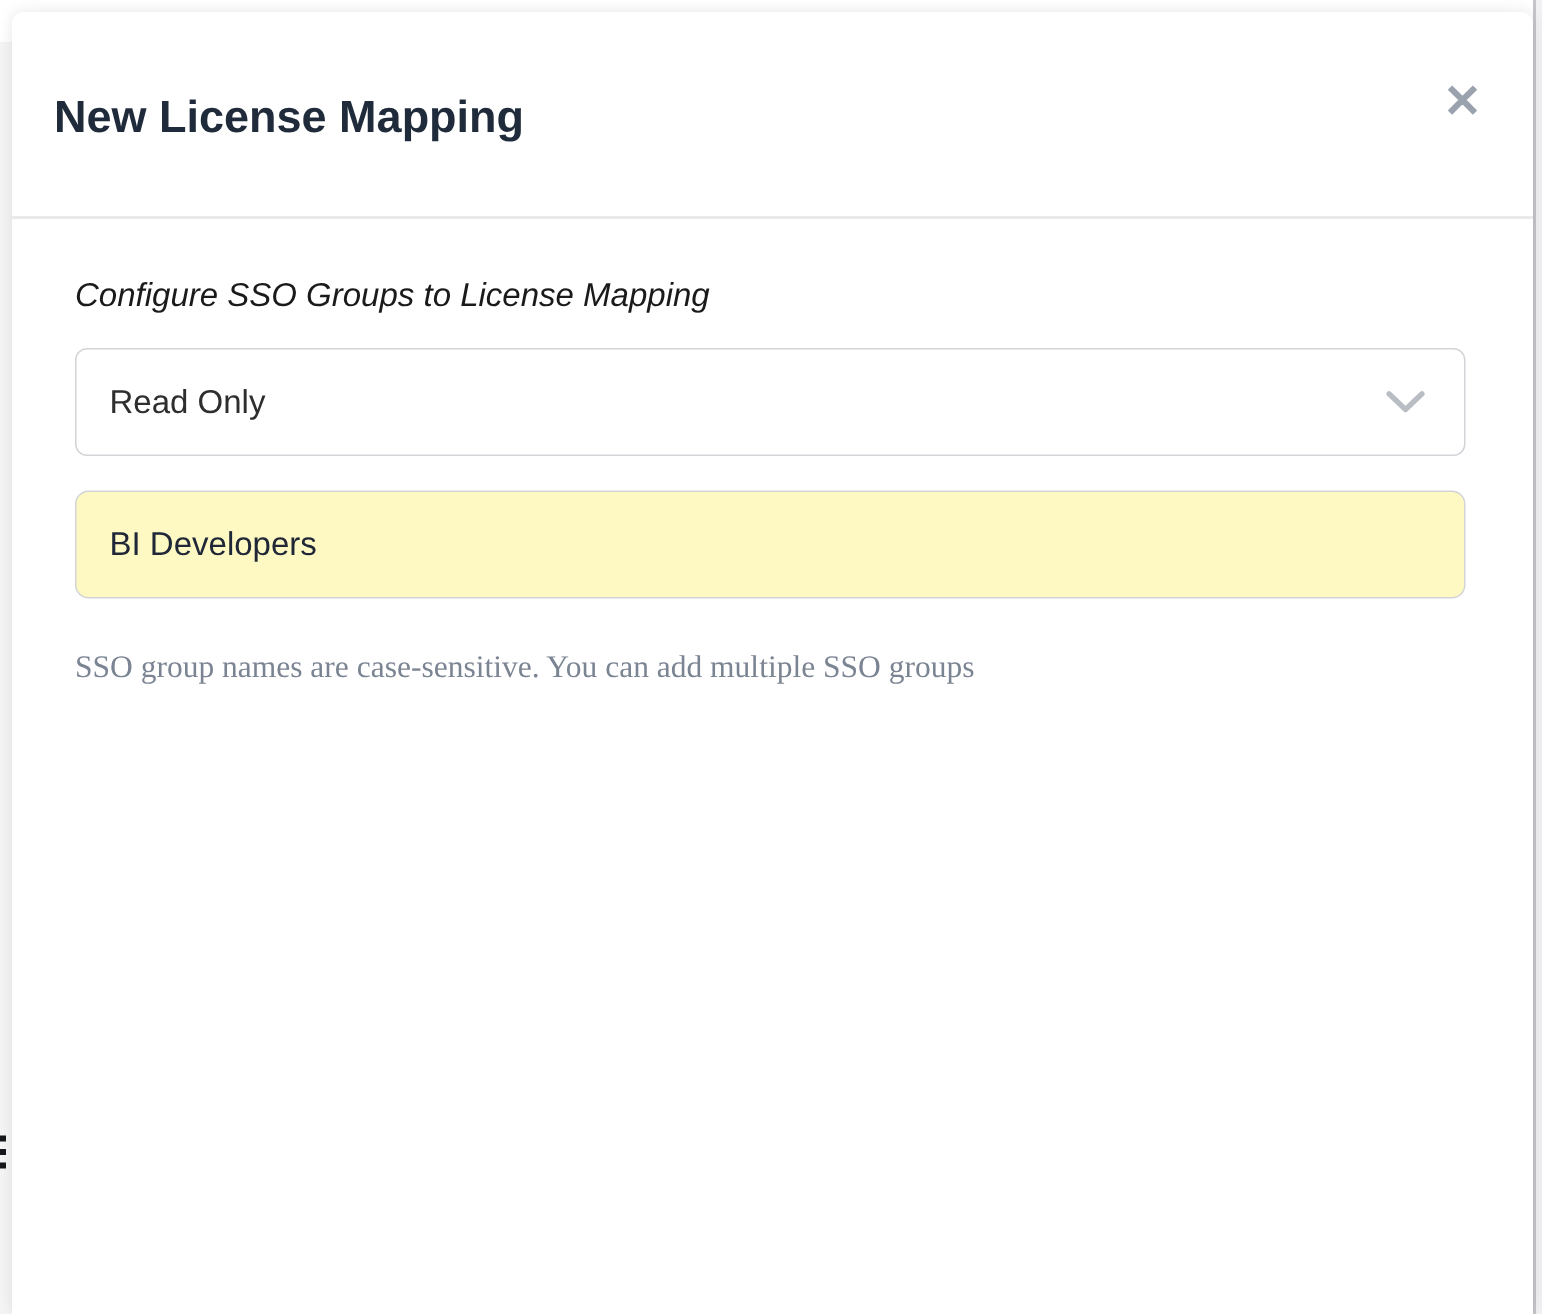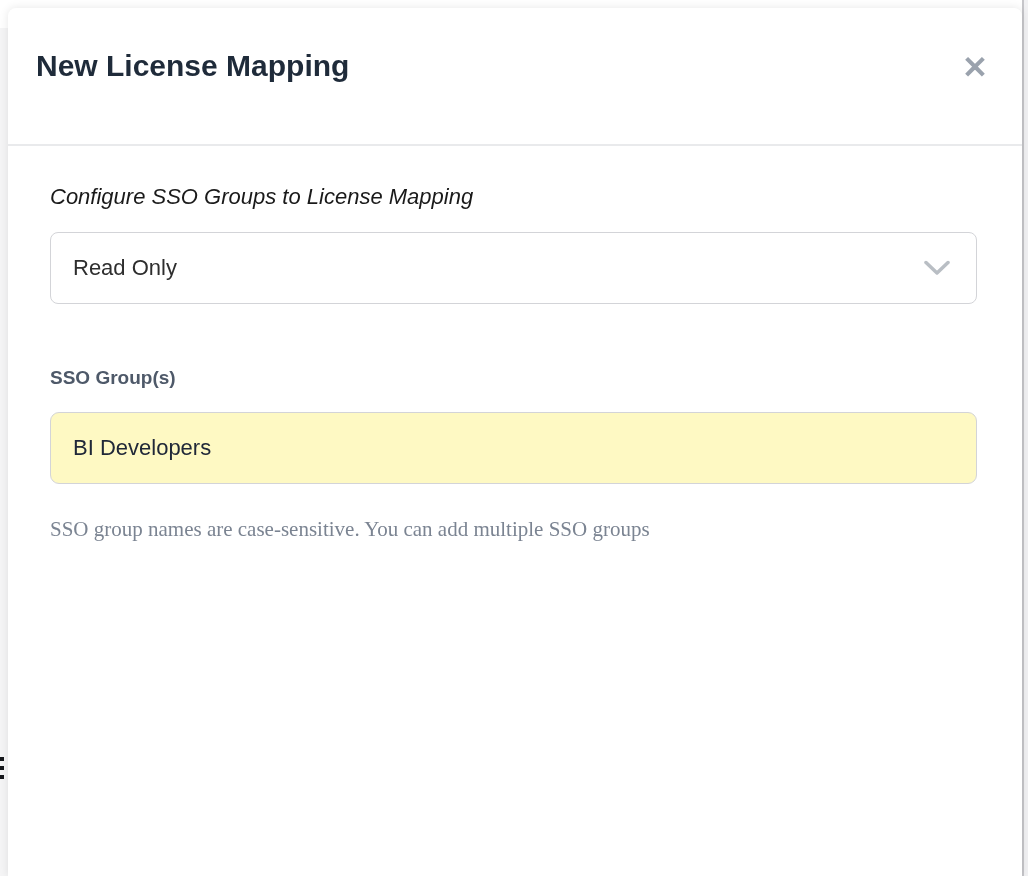--- a/index.html
+++ b/index.html
@@ -39,21 +39,21 @@
     background: var(--modal-bg, #fff);
     border-radius: 8px 8px 0 0;
     box-shadow: 0 0 10px rgba(0,0,0,0.10);
   }
   .modal-header {
     position: relative;
     height: 138px;
     border-bottom: 2px solid var(--divider, #e9eaec);
   }
   .modal-title {
-    position: absolute; left: 28px; top: 43px;
+    position: absolute; left: 28px; top: 56px;
     margin: 0;
     font-size: 30px; font-weight: bold; line-height: 1;
     color: var(--title, #1f2b3a);
   }
   .close-btn {
     position: absolute; top: 44px; right: 34px;
     padding: 0; margin: 0;
     background: none; border: none;
     font-family: "Liberation Sans", sans-serif;
     font-size: 31px; font-weight: bold; line-height: 1;
@@ -145,21 +145,20 @@
     <p class="description">Configure SSO Groups to License Mapping</p>
 
 
     <div class="select-box">
       <span class="select-value">Read Only</span>
       <svg class="chevron" viewBox="0 0 26 17">
         <polyline points="2,2.5 13,13 24,2.5" fill="none" stroke="#b9bec4" stroke-width="3.5" stroke-linecap="round" stroke-linejoin="round"></polyline>
       </svg>
     </div>
 
-    <label class="field-label second">SSO Group(s)</label>
 
     <input class="text-input" type="text" value="BI Developers" style="">
 
     <p class="help-text">
       <span class="line">SSO group names are case-sensitive. You can add multiple SSO groups</span>
     </p>
 
   </div>
 </div>
 

